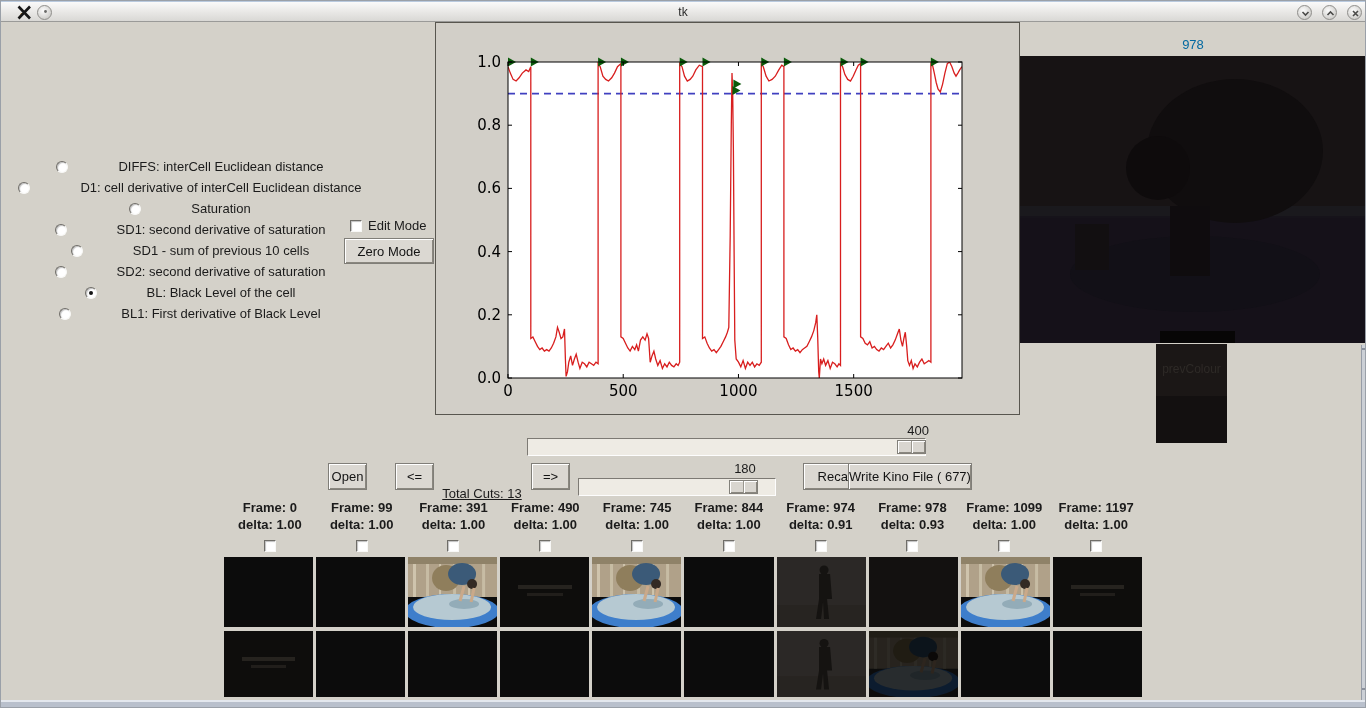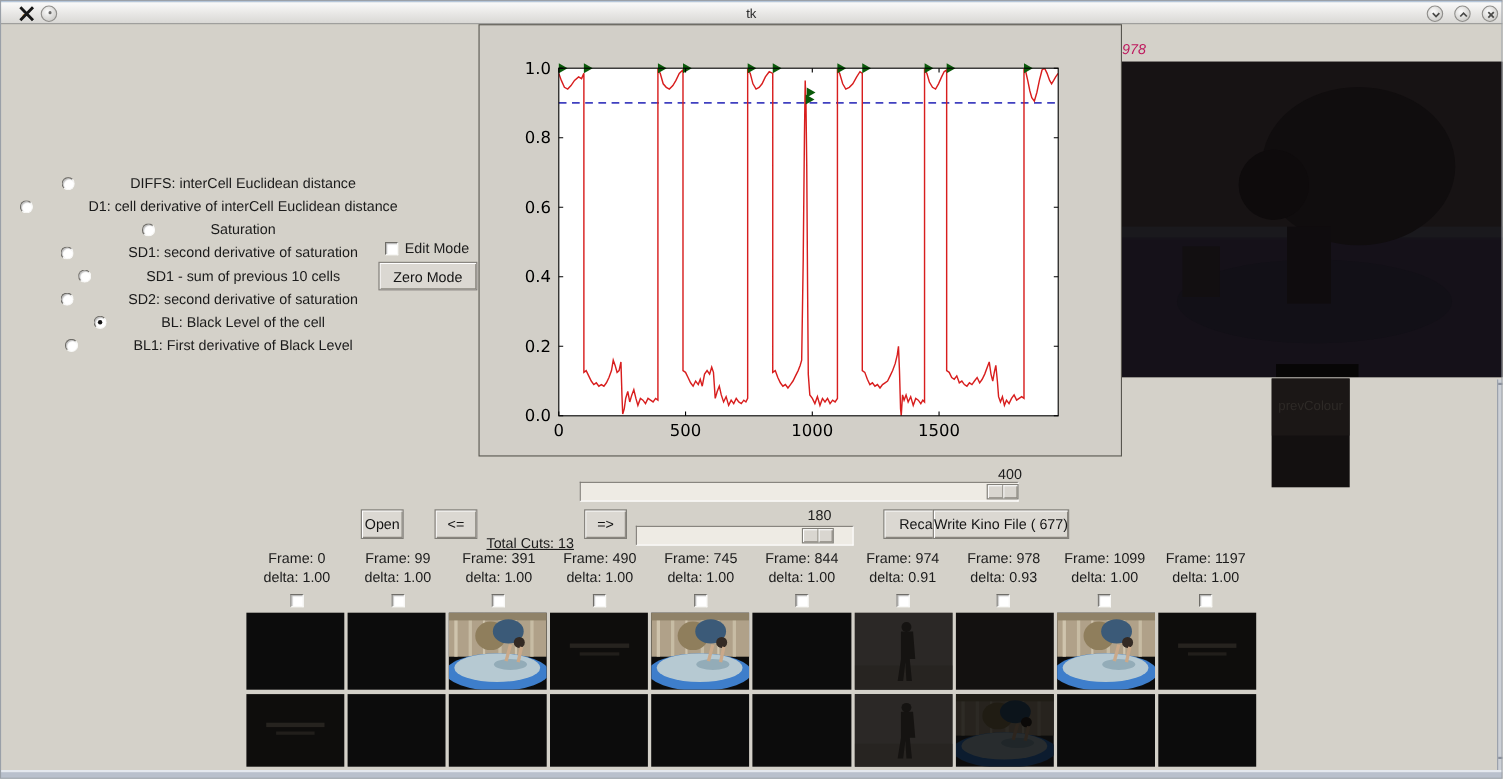--- a/index.html
+++ b/index.html
@@ -50,21 +50,21 @@
   
   #edit-mode-row { position:absolute; left:350px; top:218px; display:flex; align-items:center; }
   #edit-mode-row .checkbox { margin-right:6px; }
   #zero-mode-btn { left:344px; top:238px; width:90px; height:26px; }
   
   #figure {
     position:absolute; left:435px; top:22px; width:585px; height:393px; box-sizing:border-box;
     background:#d2cfc8; border:1px solid #58564f;
   }
   
-  #preview-label { position:absolute; left:1020px; top:37px; width:346px; font-size:13px; color:#be185d;font-style:italic; }
+  #preview-label { position:absolute; left:1020px; top:37px; width:346px; text-align:center; font-size:13px; color:#0369a1; }
   #video-preview { position:absolute; left:1020px; top:56px; width:346px; height:287px; background:#171314; overflow:hidden; }
   #prev-colour {
     position:absolute; left:1156px; top:344px; width:71px; height:99px; background:#131010; overflow:hidden;
   }
   #prev-colour .pc-top { position:absolute; left:0; top:0; right:0; height:52px; background:#1b1716; }
   #prev-colour .pc-label { position:absolute; left:0; right:0; top:18px; text-align:center; font-size:12px; color:#2e2a27; }
   #right-scrollbar {
     position:absolute; left:1361px; top:345px; width:5px; height:355px;
     background:#ccd0d6; border-left:1px solid #979da8; box-sizing:border-box;
   }
@@ -74,21 +74,21 @@
     position:absolute; box-sizing:border-box; background:#eeebe4;
     border:1px solid; border-color:#7d7a74 #fdfdfd #fdfdfd #7d7a74;
   }
   .slider-handle {
     position:absolute; top:1px; height:14px; width:29px; box-sizing:border-box; background:#d9d6d0;
     border:1px solid #82807a; box-shadow: inset 1px 1px 0 #fff, inset -1px -1px 0 #8a877f;
   }
   .slider-handle::after { content:""; position:absolute; left:13px; top:0; bottom:0; width:1px; background:#9a978f; box-shadow:1px 0 0 #ffffff; }
   .slider-value { position:absolute; font-size:13px; color:#1b1b1b; }
   
-  #frame-row { position:absolute; left:224px; top:499px; width:918px; display:grid; grid-template-columns:repeat(10,1fr); }
+  #frame-row { position:absolute; left:224px; top:499px; width:918px; display:grid; grid-template-columns:repeat(10,1fr);font-weight:bold; }
   .frame-col { text-align:center; font-size:13px; line-height:17px; color:#1b1b1b; }
   .frame-col .checkbox { margin-top:7px; }
   
   .thumb-grid { position:absolute; left:224px; width:918px; display:grid; grid-template-columns:repeat(10,1fr); column-gap:3px; }
   #thumb-row1 { top:557px; height:70px; }
   #thumb-row2 { top:631px; height:66px; }
   .thumb { position:relative; overflow:hidden; background:#0c0c0c; }
   .thumb svg { position:absolute; left:0; top:0; width:100%; height:100%; }
   .t-black { background:#0c0c0c; }
   .t-dark  { background:#131110; }

